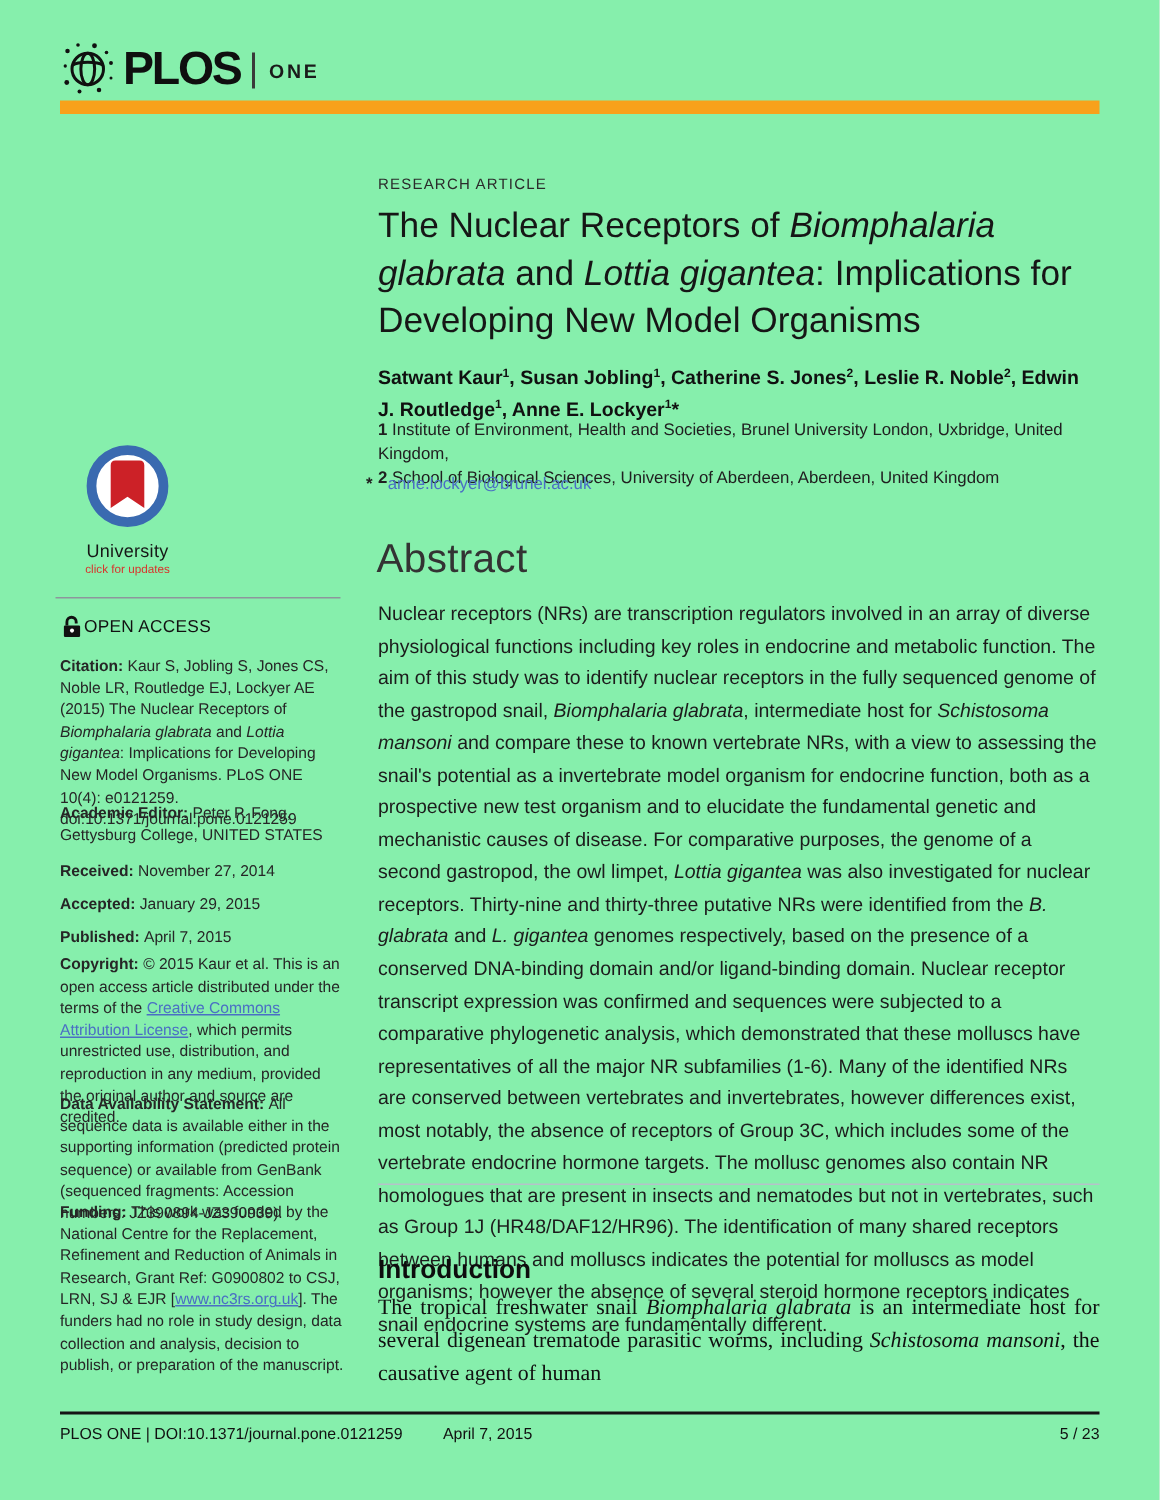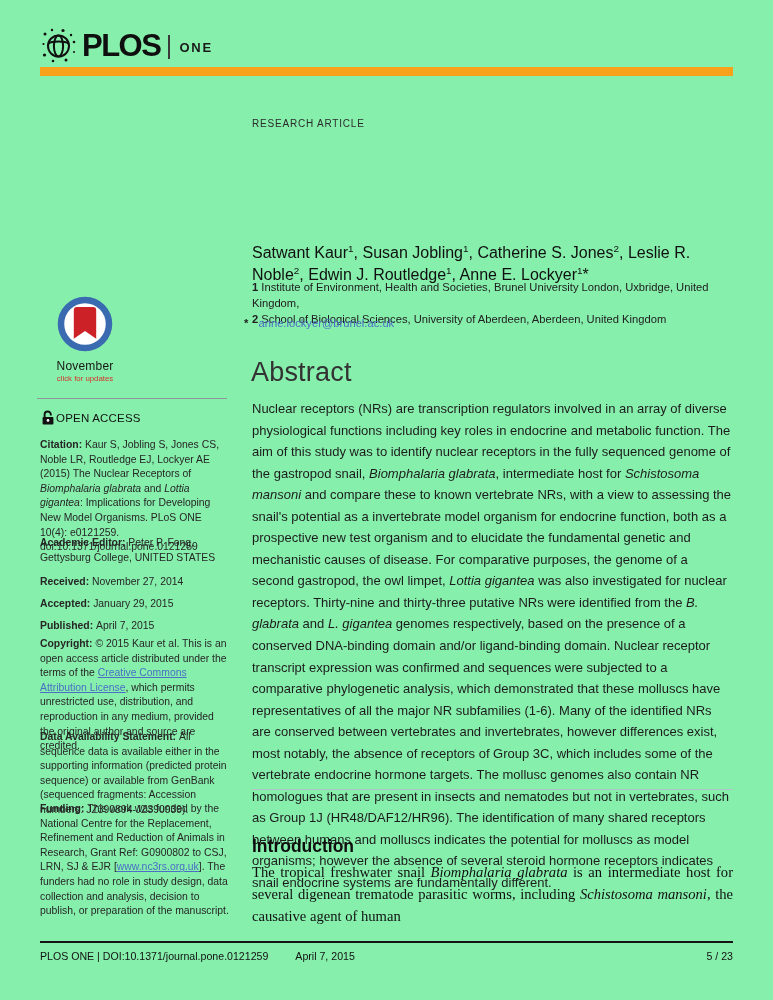--- a/index.html
+++ b/index.html
@@ -34,21 +34,21 @@
   .note-received { top:575px; }
   .note-accepted { top:597px; }
   .note-published { top:619px; }
   .note-copyright { top:637px; }
   .note-data { top:730px; }
   .note-funding { top:802px; }
 
   
   .kicker { position:absolute; left:252px; top:118px; font-size:10px; letter-spacing:0.8px; color:#2b2b2b; }
   .title { position:absolute; left:252px; top:135px; width:481px; font-size:23.5px; line-height:31.5px; font-weight:500; color:#161616; }
-  .authors { position:absolute; left:252px; top:240px; width:474px; font-size:16px; line-height:17.5px; font-weight:normal; color:#101010; }
+  .authors { position:absolute; left:252px; top:240px; width:474px; font-size:13px; line-height:17.5px; font-weight:bold; color:#101010; }
   .affiliations { position:absolute; left:252px; top:279px; width:481px; font-size:11.2px; line-height:16px; color:#202020; }
   .email-line { position:absolute; left:244px; top:317px; font-size:11.2px; color:#202020; }
   .email-star { font-weight:bold; margin-right:7px; }
   .email-link { color:#4a6fc4; cursor:pointer; }
   .abstract-heading { position:absolute; left:251px; top:357px; font-size:27px; font-weight:400; color:#333333; letter-spacing:0.2px; }
   .abstract-body { position:absolute; left:252px; top:398px; width:481px; font-size:13px; line-height:21.55px; color:#1c1c1c; }
   .abstract-rule { position:absolute; left:252px; top:789px; width:481px; height:1px; background:#b5c2c9; }
   .intro-heading { position:absolute; left:252px; top:836px; font-size:17.5px; font-weight:bold; color:#0d0d0d; }
   .intro-body { position:absolute; left:252px; top:861px; width:481px; font-family:"Liberation Serif", serif; font-size:14.6px; line-height:22px; text-align:justify; color:#101010; }
 
@@ -87,21 +87,21 @@
     <span class="brand-divider"></span>
     <span class="brand-one">ONE</span>
   </div>
   <div class="accent-bar"></div>
 
   <div class="crossmark">
     <svg width="56" height="56" viewBox="0 0 56 56">
       <circle cx="28" cy="28" r="24" fill="#ffffff" stroke="#3A6AB0" stroke-width="6.5"></circle>
       <path d="M20 11 h16 q3.2 0 3.2 3.2 v28.5 l-11.2 -7.6 -11.2 7.6 v-28.5 q0 -3.2 3.2 -3.2 z" fill="#CC2127"></path>
     </svg>
-    <div class="crossmark-title">November</div>
+    <div class="crossmark-title">University</div>
     <div class="crossmark-sub">click for updates</div>
   </div>
 
   <div class="sidebar-rule"></div>
 
   <div class="open-access">
     <svg width="16" height="16" viewBox="0 0 16 16">
       <path d="M4.6 7 V4.6 a3.1 3.1 0 0 1 6.2 0 V5.6" fill="none" stroke="#111" stroke-width="1.9"></path>
       <rect x="2.6" y="7" width="10.8" height="7.6" rx="0.8" fill="#111"></rect>
       <circle cx="8" cy="10.4" r="1.35" fill="#fff"></circle>
@@ -112,20 +112,21 @@
   <p class="side-note note-citation"><span class="bd">Citation: </span><span>Kaur S, Jobling S, Jones CS, Noble LR, Routledge EJ, Lockyer AE (2015) The Nuclear Receptors of </span><span class="it">Biomphalaria glabrata</span><span> and </span><span class="it">Lottia gigantea</span><span>: Implications for Developing New Model Organisms. PLoS ONE 10(4): e0121259. doi:10.1371/journal.pone.0121259</span></p>
   <p class="side-note note-editor"><span class="bd">Academic Editor: </span><span>Peter P. Fong, Gettysburg College, UNITED STATES</span></p>
   <p class="side-note note-received"><span class="bd">Received: </span><span>November 27, 2014</span></p>
   <p class="side-note note-accepted"><span class="bd">Accepted: </span><span>January 29, 2015</span></p>
   <p class="side-note note-published"><span class="bd">Published: </span><span>April 7, 2015</span></p>
   <p class="side-note note-copyright"><span class="bd">Copyright: </span><span>© 2015 Kaur et al. This is an open access article distributed under the terms of the </span><span class="link">Creative Commons Attribution License</span><span>, which permits unrestricted use, distribution, and reproduction in any medium, provided the original author and source are credited.</span></p>
   <p class="side-note note-data"><span class="bd">Data Availability Statement: </span><span>All sequence data is available either in the supporting information (predicted protein sequence) or available from GenBank (sequenced fragments: Accession numbers: JZ390894-JZ390939).</span></p>
   <p class="side-note note-funding"><span class="bd">Funding: </span><span>This work was funded by the National Centre for the Replacement, Refinement and Reduction of Animals in Research, Grant Ref: G0900802 to CSJ, LRN, SJ &amp; EJR [</span><span class="link">www.nc3rs.org.uk</span><span>]. The funders had no role in study design, data collection and analysis, decision to publish, or preparation of the manuscript.</span></p>
 
   <div class="kicker">RESEARCH ARTICLE</div>
+  <h1 class="title"><span>The Nuclear Receptors of </span><span class="it">Biomphalaria glabrata</span><span> and </span><span class="it">Lottia gigantea</span><span>: Implications for Developing New Model Organisms</span></h1>
   <div class="authors"><span>Satwant Kaur</span><sup>1</sup><span>, Susan Jobling</span><sup>1</sup><span>, Catherine S. Jones</span><sup>2</sup><span>, Leslie R. Noble</span><sup>2</sup><span>, Edwin J. Routledge</span><sup>1</sup><span>, Anne E. Lockyer</span><sup>1</sup><span>*</span></div>
   <div class="affiliations">
     <div><span class="bd">1 </span><span> Institute of Environment, Health and Societies, Brunel University London, Uxbridge, United Kingdom,</span></div>
     <div><span class="bd">2 </span><span> School of Biological Sciences, University of Aberdeen, Aberdeen, United Kingdom</span></div>
   </div>
   <div class="email-line">
     <span class="email-star">*</span>
     <span class="email-link">anne.lockyer@brunel.ac.uk</span>
   </div>
 

